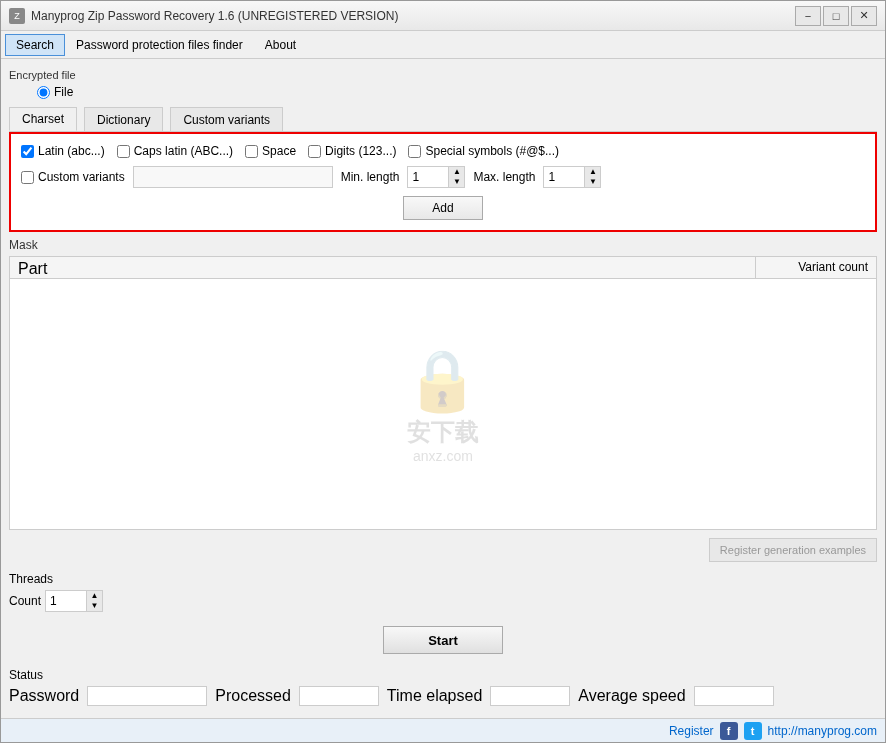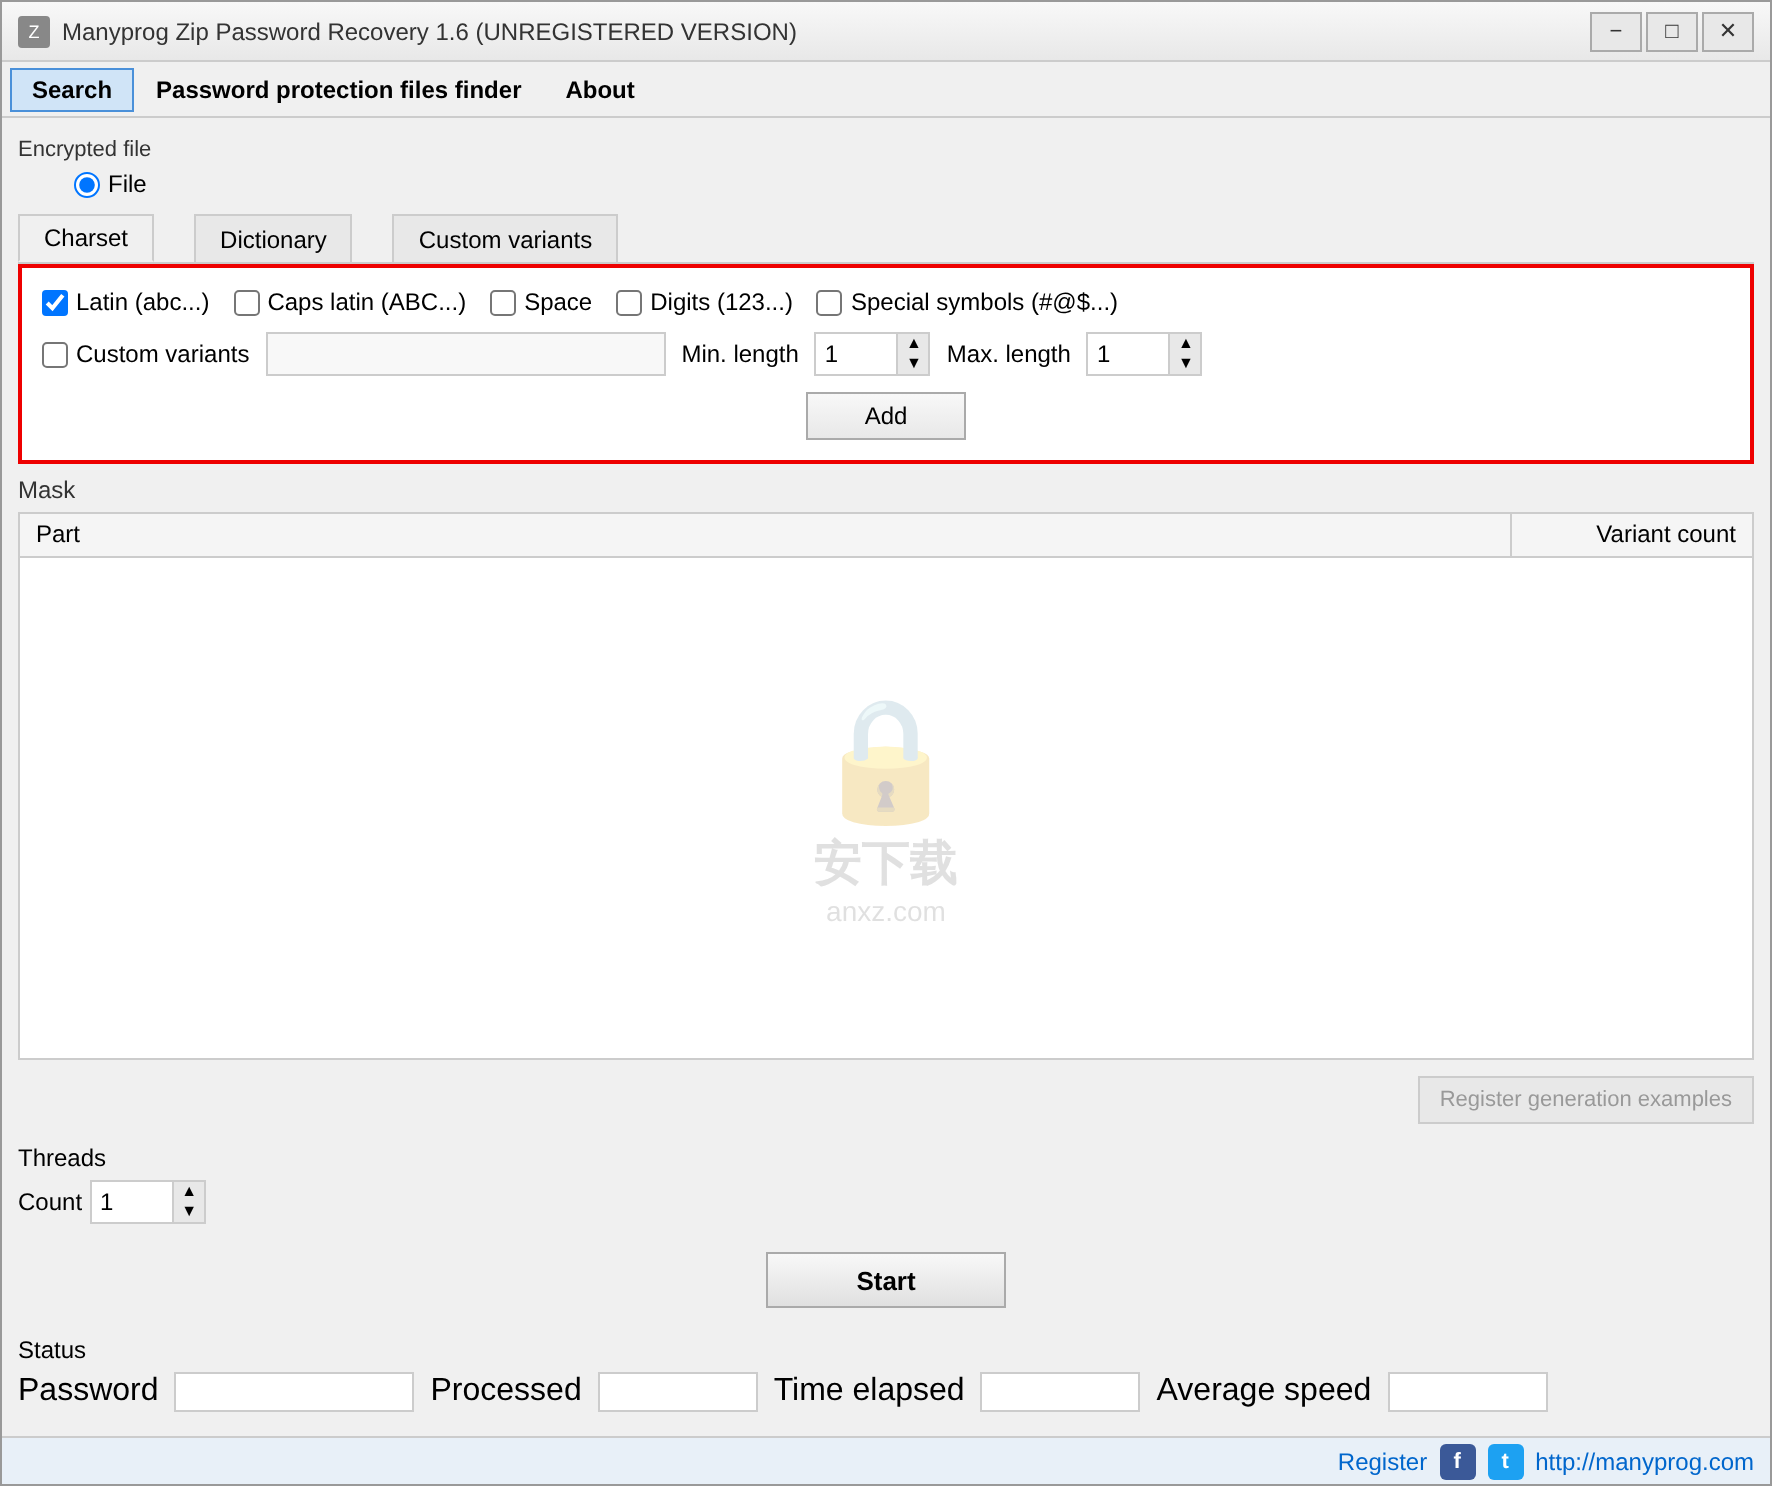--- a/index.html
+++ b/index.html
@@ -69,21 +69,20 @@
       padding: 0 4px;
     }
     .menu-item {
       padding: 4px 10px;
       cursor: pointer;
       font-size: 12px;
       border: 1px solid transparent;
       height: 22px;
       display: flex;
       align-items: center;
-      font-weight: bold;
     }
     .menu-item.active {
       background: #d0e4f7;
       border-color: #4a90d9;
     }
 
     .content {
       flex: 1;
       padding: 8px;
       display: flex;
@@ -160,21 +159,21 @@
       gap: 0;
       border-bottom: 1px solid #ccc;
     }
     .tab {
       padding: 4px 12px;
       cursor: pointer;
       font-size: 12px;
       border: 1px solid #ccc;
       border-bottom: none;
       background: #e8e8e8;
-      margin-right: 20px;
+      margin-right: 7px;
       height: 24px;
       display: flex;
       align-items: center;
     }
     .tab.active {
       background: #f0f0f0;
       border-bottom: 1px solid #f0f0f0;
       margin-bottom: -1px;
       z-index: 1;
     }
@@ -286,21 +285,21 @@
     }
     .mask-table-header {
       display: flex;
       background: #f5f5f5;
       border-bottom: 1px solid #ccc;
       height: 22px;
     }
     .mask-col-part {
       flex: 1;
       padding: 3px 8px;
-      font-size: 12px;
+      font-size: 16px;
       border-right: 1px solid #ccc;
     }
     .mask-col-variant {
       width: 120px;
       padding: 3px 8px;
       font-size: 12px;
       text-align: right;
     }
     .mask-table-body {
       flex: 1;

